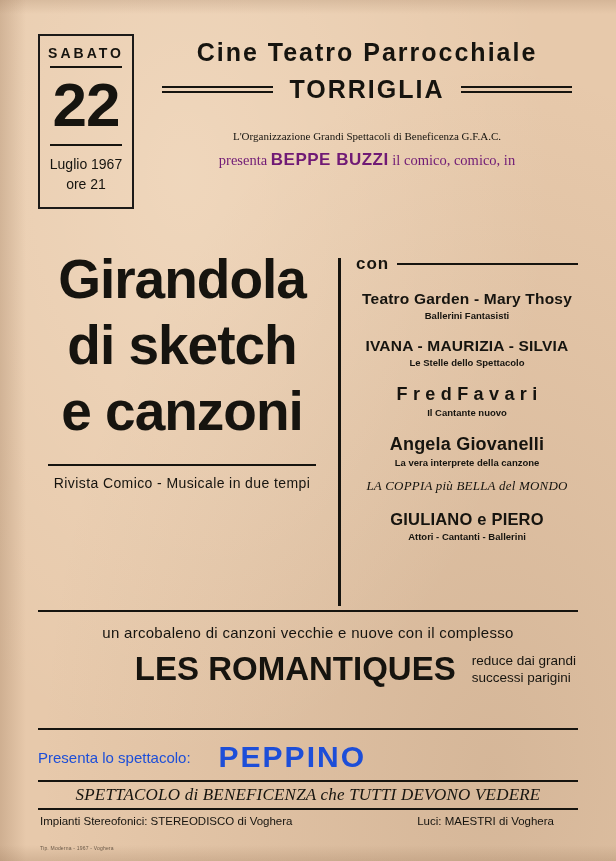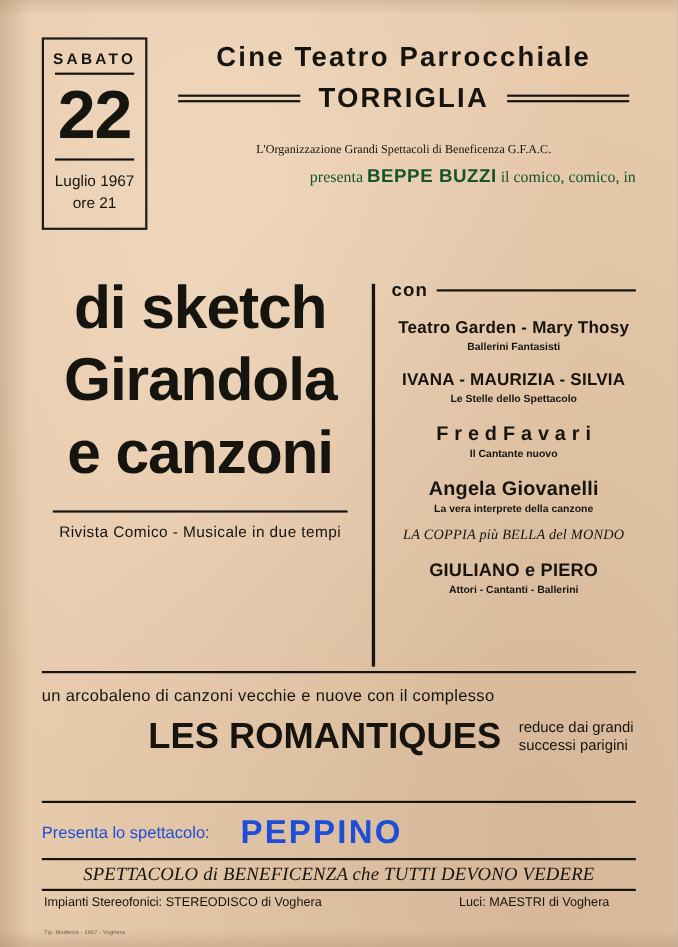--- a/index.html
+++ b/index.html
@@ -153,22 +153,21 @@
   .org-line {
     margin-top: 26px;
     font-size: 11px;
     font-family: "Liberation Serif", serif;
     color: #16140f;
   }
   .presenta-line {
     margin-top: 8px;
     font-size: 14.5px;
     font-family: "Liberation Serif", serif;
-    color: #14532d;
-    text-align: right;
+    color: #701a75;
   }
   .presenta-line .star-name {
     font-family: "Liberation Sans", sans-serif;
     font-weight: bold;
     font-size: 17px;
     letter-spacing: 0.5px;
   }
 
   
   .middle {
@@ -273,21 +272,21 @@
   .rule-a { top: 582px; }
   .rule-b { top: 700px; }
   .rule-c { top: 752px; }
   .rule-d { top: 780px; }
 
   .rainbow-line {
     position: absolute;
     left: 0;
     top: 596px;
     width: 540px;
-    text-align: left;
+    text-align: center;
     font-size: 15px;
     color: #16140f;
     letter-spacing: 0.3px;
     font-family: "Liberation Sans", sans-serif;
   }
   .band-row {
     position: absolute;
     left: 8px;
     top: 622px;
     width: 530px;
@@ -399,22 +398,22 @@
       <div class="org-line">L'Organizzazione Grandi Spettacoli di Beneficenza G.F.A.C.</div>
       <div class="presenta-line">
         <span>presenta</span>
         <span class="star-name">BEPPE BUZZI</span>
         <span>il comico, comico, in</span>
       </div>
     </div>
 
     <div class="middle">
       <div class="title-block">
+        <div class="big-title">Girandola</div>
         <div class="big-title l2">di sketch</div>
-        <div class="big-title">Girandola</div>
         <div class="big-title">e canzoni</div>
         <div class="title-underline"></div>
         <div class="subtitle">Rivista Comico - Musicale in due tempi</div>
       </div>
 
       <div class="vdivider"></div>
 
       <div class="cast">
         <div class="cast-con-row">
           <div class="cast-con">con</div>

